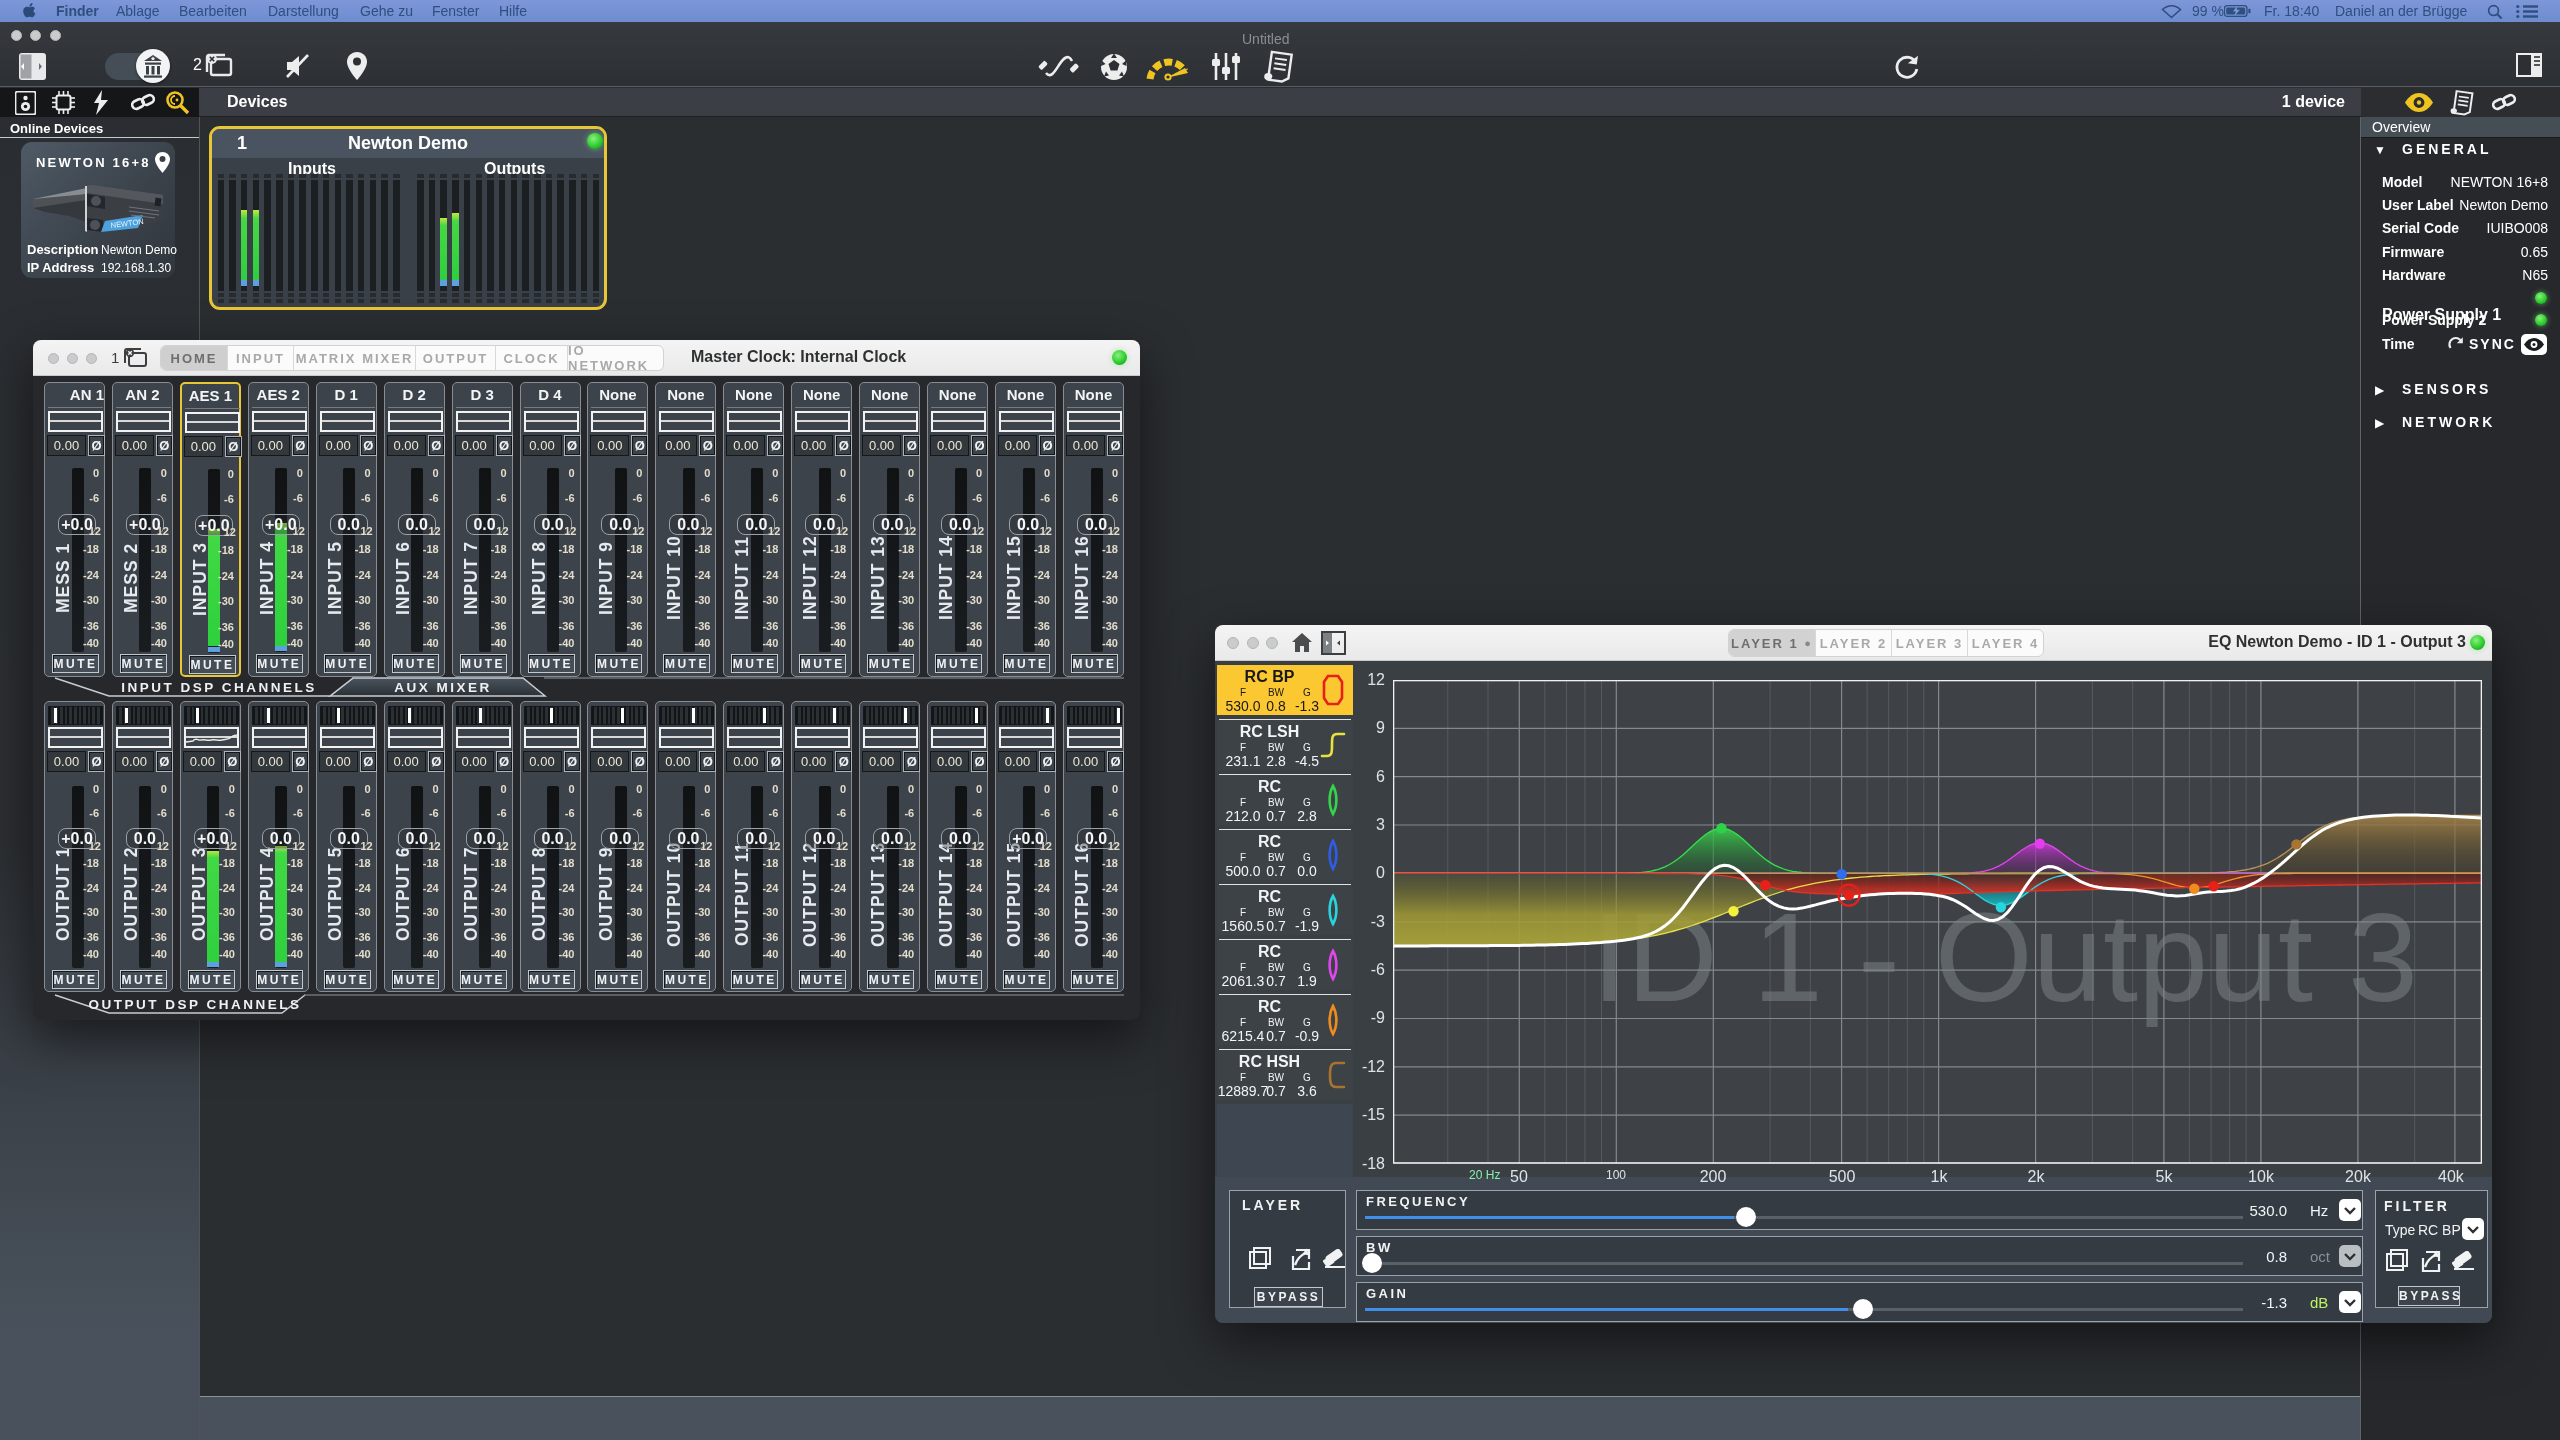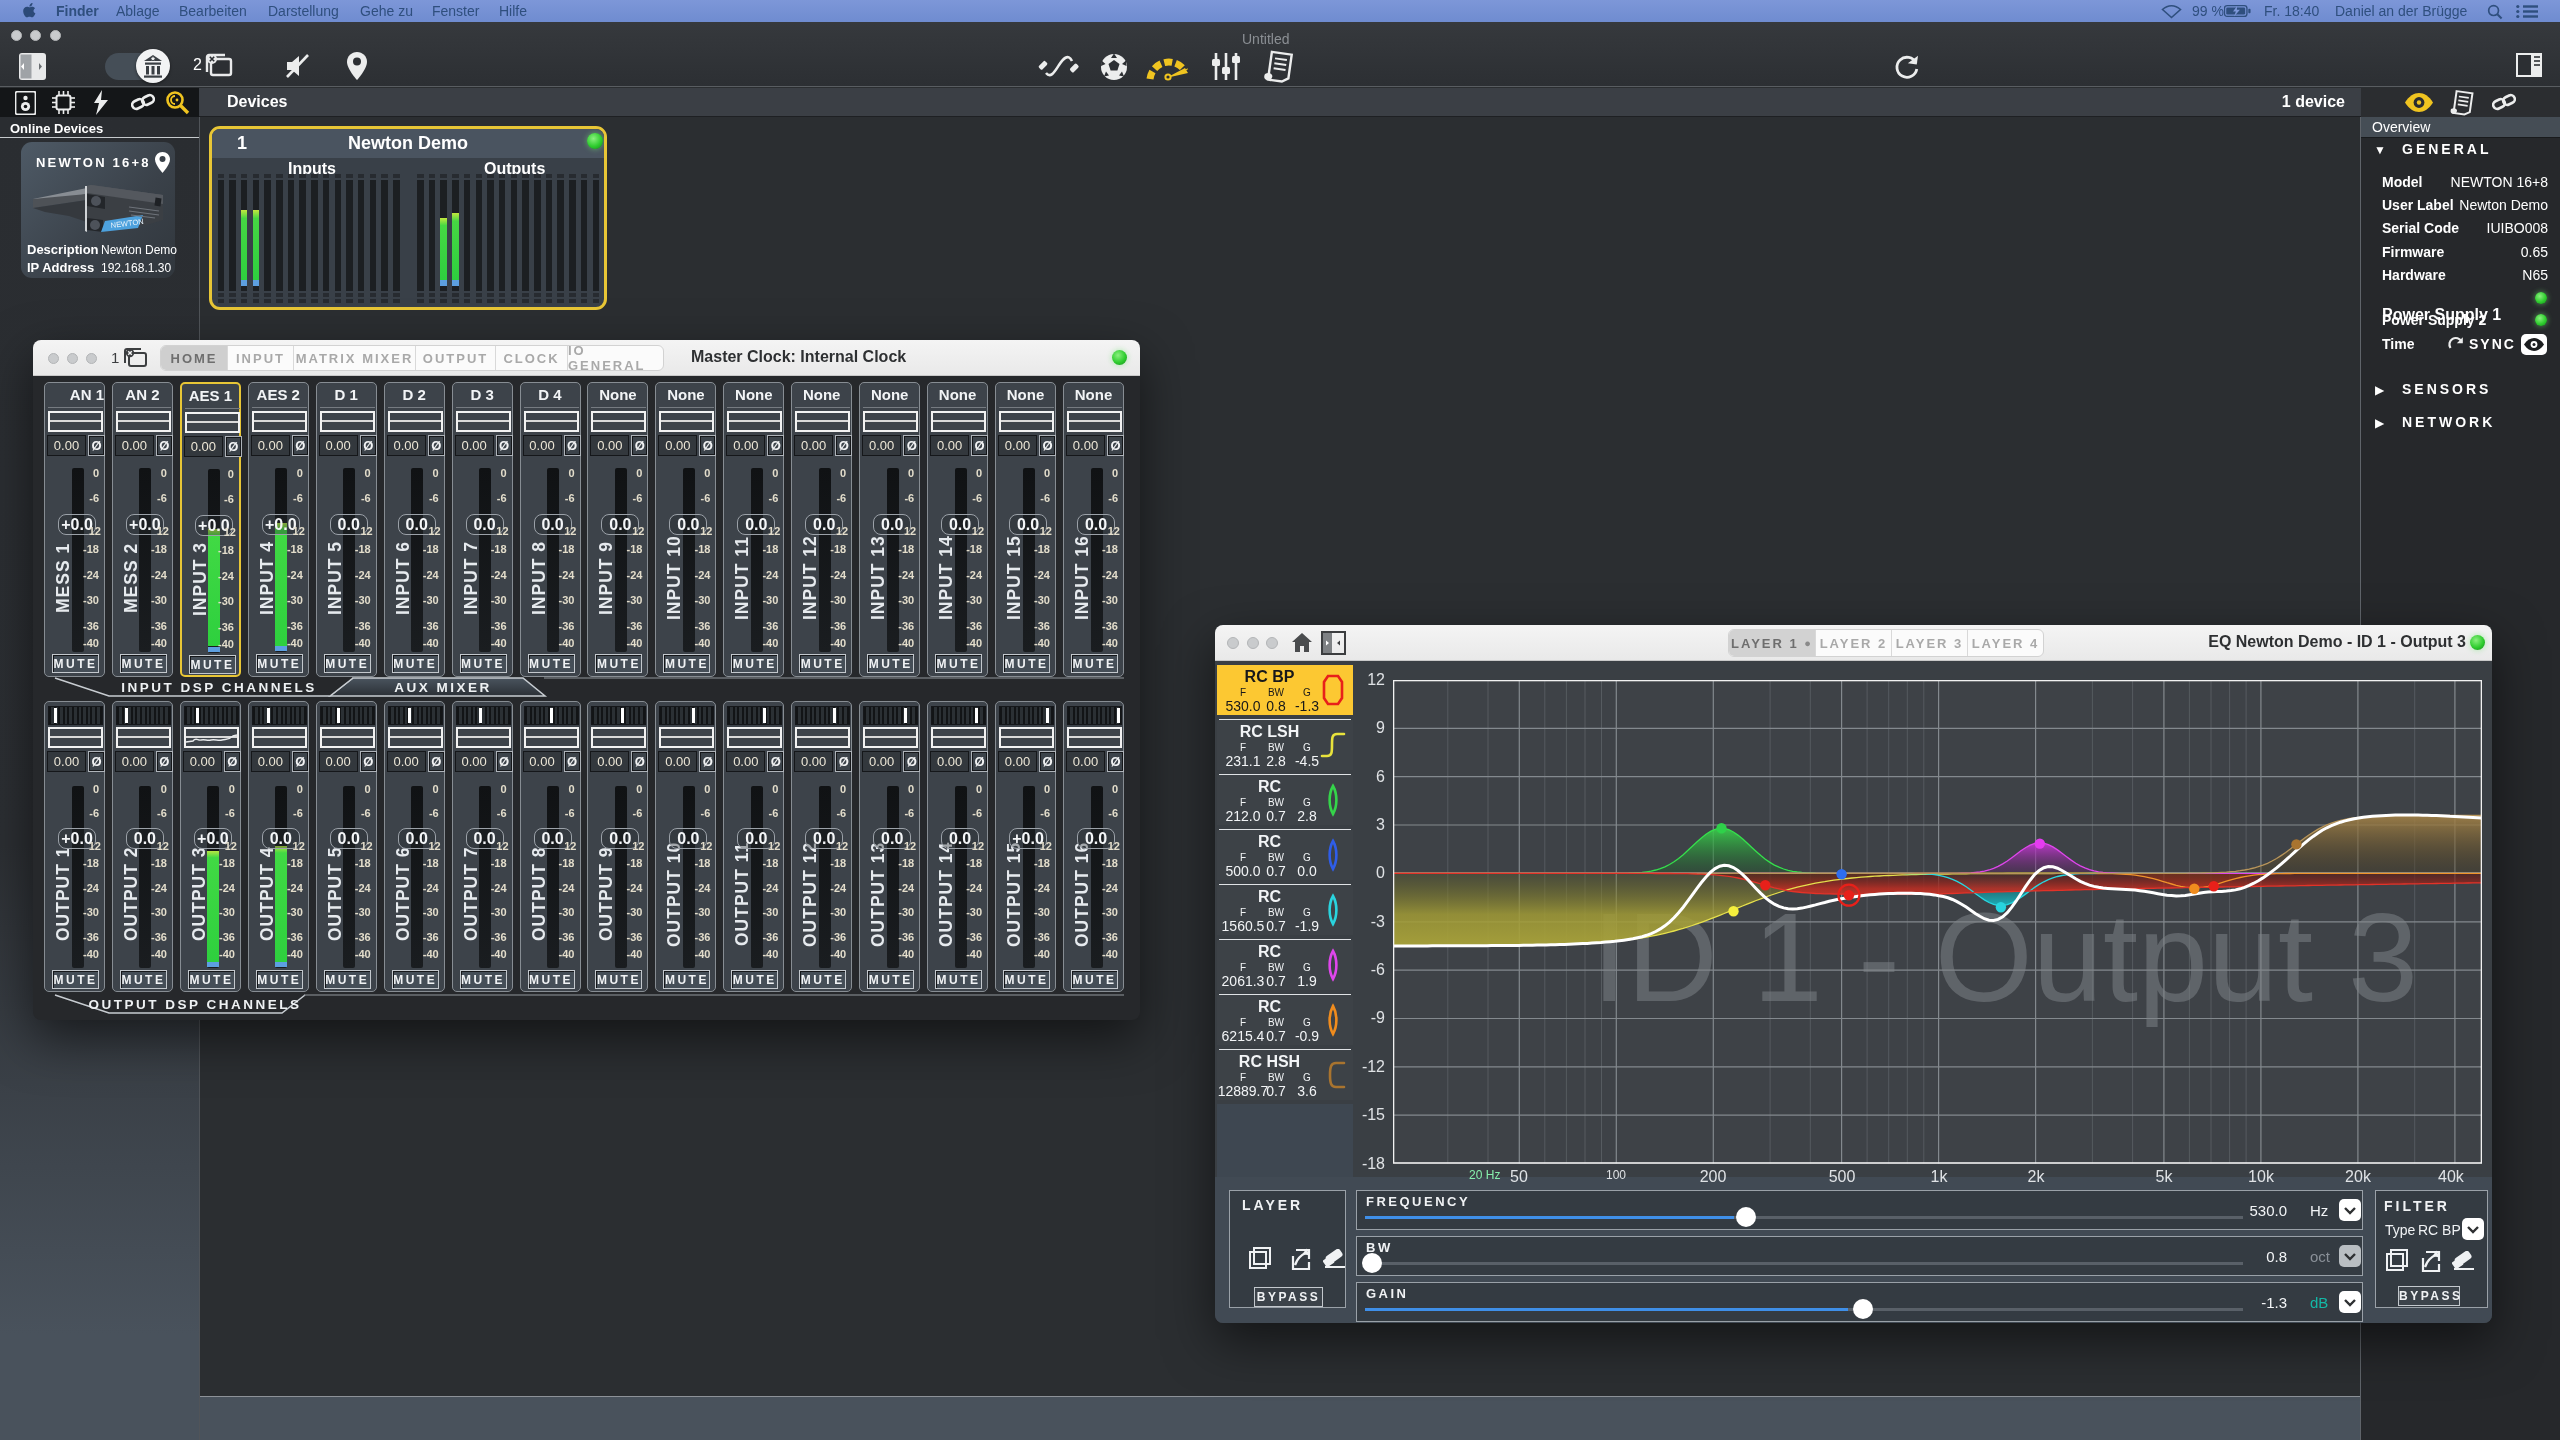--- a/index.html
+++ b/index.html
@@ -520,21 +520,21 @@
           <circle cx="7" cy="6" r="4.2" fill="#3c3e40"></circle>
           <path d="M5.2 4.2l3.6 3.6M8.8 4.2L5.2 7.8" stroke="#f4f4f4" stroke-width="1.4"></path>
         </svg>
       </div>
   <div class="abs" style="left:127px;top:5px;height:26px;border:1px solid #d2d2d2;border-radius:6px;background:#fbfbfb;display:flex;overflow:hidden">
     <div style="width:66px;background:#cfcfcf;color:#6e6e6e;font-weight:bold;font-size:13px;letter-spacing:2px;display:flex;align-items:center;justify-content:center">HOME</div>
     <div style="width:66px;border-left:1px solid #d9d9d9;color:#a9a9a9;font-weight:bold;font-size:13px;letter-spacing:2px;display:flex;align-items:center;justify-content:center">INPUT</div>
     <div style="width:122px;border-left:1px solid #d9d9d9;color:#a9a9a9;font-weight:bold;font-size:13px;letter-spacing:2px;display:flex;align-items:center;justify-content:center">MATRIX MIXER</div>
     <div style="width:80px;border-left:1px solid #d9d9d9;color:#a9a9a9;font-weight:bold;font-size:13px;letter-spacing:2px;display:flex;align-items:center;justify-content:center">OUTPUT</div>
     <div style="width:72px;border-left:1px solid #d9d9d9;color:#a9a9a9;font-weight:bold;font-size:13px;letter-spacing:2px;display:flex;align-items:center;justify-content:center">CLOCK</div>
-    <div style="width:96px;border-left:1px solid #d9d9d9;color:#a9a9a9;font-weight:bold;font-size:13px;letter-spacing:2px;display:flex;align-items:center;justify-content:center">IO GENERAL</div>
+    <div style="width:96px;border-left:1px solid #d9d9d9;color:#a9a9a9;font-weight:bold;font-size:13px;letter-spacing:2px;display:flex;align-items:center;justify-content:center">IO NETWORK</div>
   </div>
   <div class="abs b" style="left:658px;top:8px;color:#2e3032;font-size:16px">Master Clock: Internal Clock</div>
   <div class="abs led" style="left:1079px;top:10px;width:15px;height:15px"></div>
  </div>
 <div class="abs" style="left:0;top:0;width:1107px;height:680px;border-radius:8px;overflow:hidden">
       <div class="abs" style="left:11.0px;top:42px;width:61px;height:295px;border:1px solid #878d93;border-radius:5px;background:#3d434a">
         <div class="abs b" style="left:0;top:3px;width:100%;text-align:right;color:#f2f4f6;font-size:15px">AN 1</div>
         <div class="abs" style="left:3px;top:24px;width:55px;height:1px;background:#767b81"></div>
         <div class="abs" style="left:3px;top:28px;width:55px;height:21px;border:2px solid #f2f2f2">
           <div style="height:9px;border-bottom:2px solid #d9d9d9"></div>
@@ -1453,21 +1453,21 @@
           <path d="M6 9l5 5 5-5" fill="none" stroke="#2e3032" stroke-width="2.4"></path>
         </svg>
       </div>
     </div>
     <div class="abs" style="left:141px;top:657px;width:1007px;height:40px;background:#343b42;border:1.5px solid #9aa1a8">
       <div class="abs b" style="left:9px;top:3px;font-size:13px;letter-spacing:2.5px;color:#f0f2f4">GAIN</div>
       <div class="abs" style="left:8px;top:25px;width:878px;height:2.6px;background:#596068"></div>
       <div class="abs" style="left:8px;top:25px;width:483px;height:2.6px;background:#3f8fe8"></div>
       <div class="abs" style="left:496px;top:16px;width:20px;height:20px;border-radius:50%;background:#fff"></div>
       <div class="abs" style="left:855px;top:11px;width:75px;text-align:right;font-size:15px;color:#f2f4f6">-1.3</div>
-      <div class="abs" style="left:953px;top:11px;font-size:15px;color:#14b8a6">dB</div>
+      <div class="abs" style="left:953px;top:11px;font-size:15px;color:#bef264">dB</div>
       <div class="abs" style="left:982px;top:8px;width:22px;height:22px;border-radius:5px;background:#fff">
         <svg width="22" height="22" viewBox="0 0 22 22">
           <path d="M6 9l5 5 5-5" fill="none" stroke="#2e3032" stroke-width="2.4"></path>
         </svg>
       </div>
     </div>
  <div class="abs" style="left:1160px;top:565px;width:113px;height:118px;background:#343b42;border:1.5px solid #9aa1a8">
    <div class="abs b" style="left:8px;top:7px;font-size:14px;letter-spacing:3px;color:#f0f2f4">FILTER</div>
    <div class="abs" style="left:9px;top:31px;font-size:14px;color:#f0f2f4">Type</div>
    <div class="abs" style="left:42px;top:31px;font-size:14px;color:#f0f2f4">RC BP</div>

